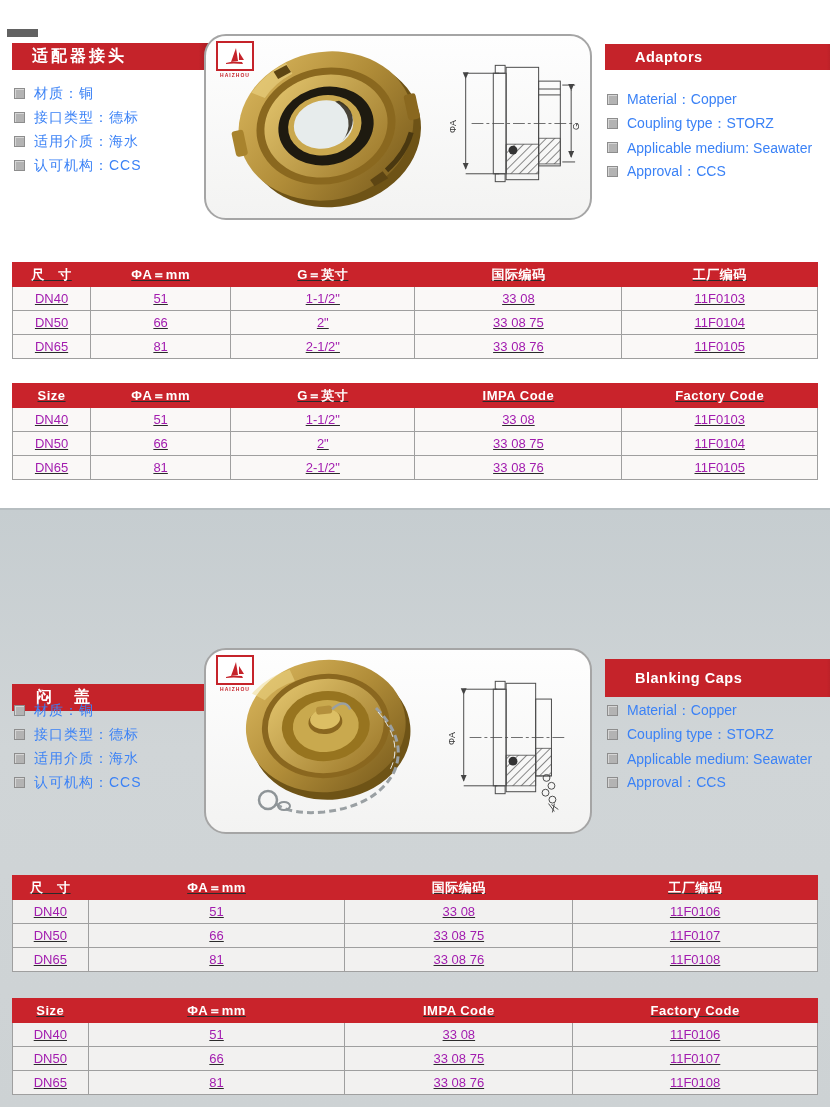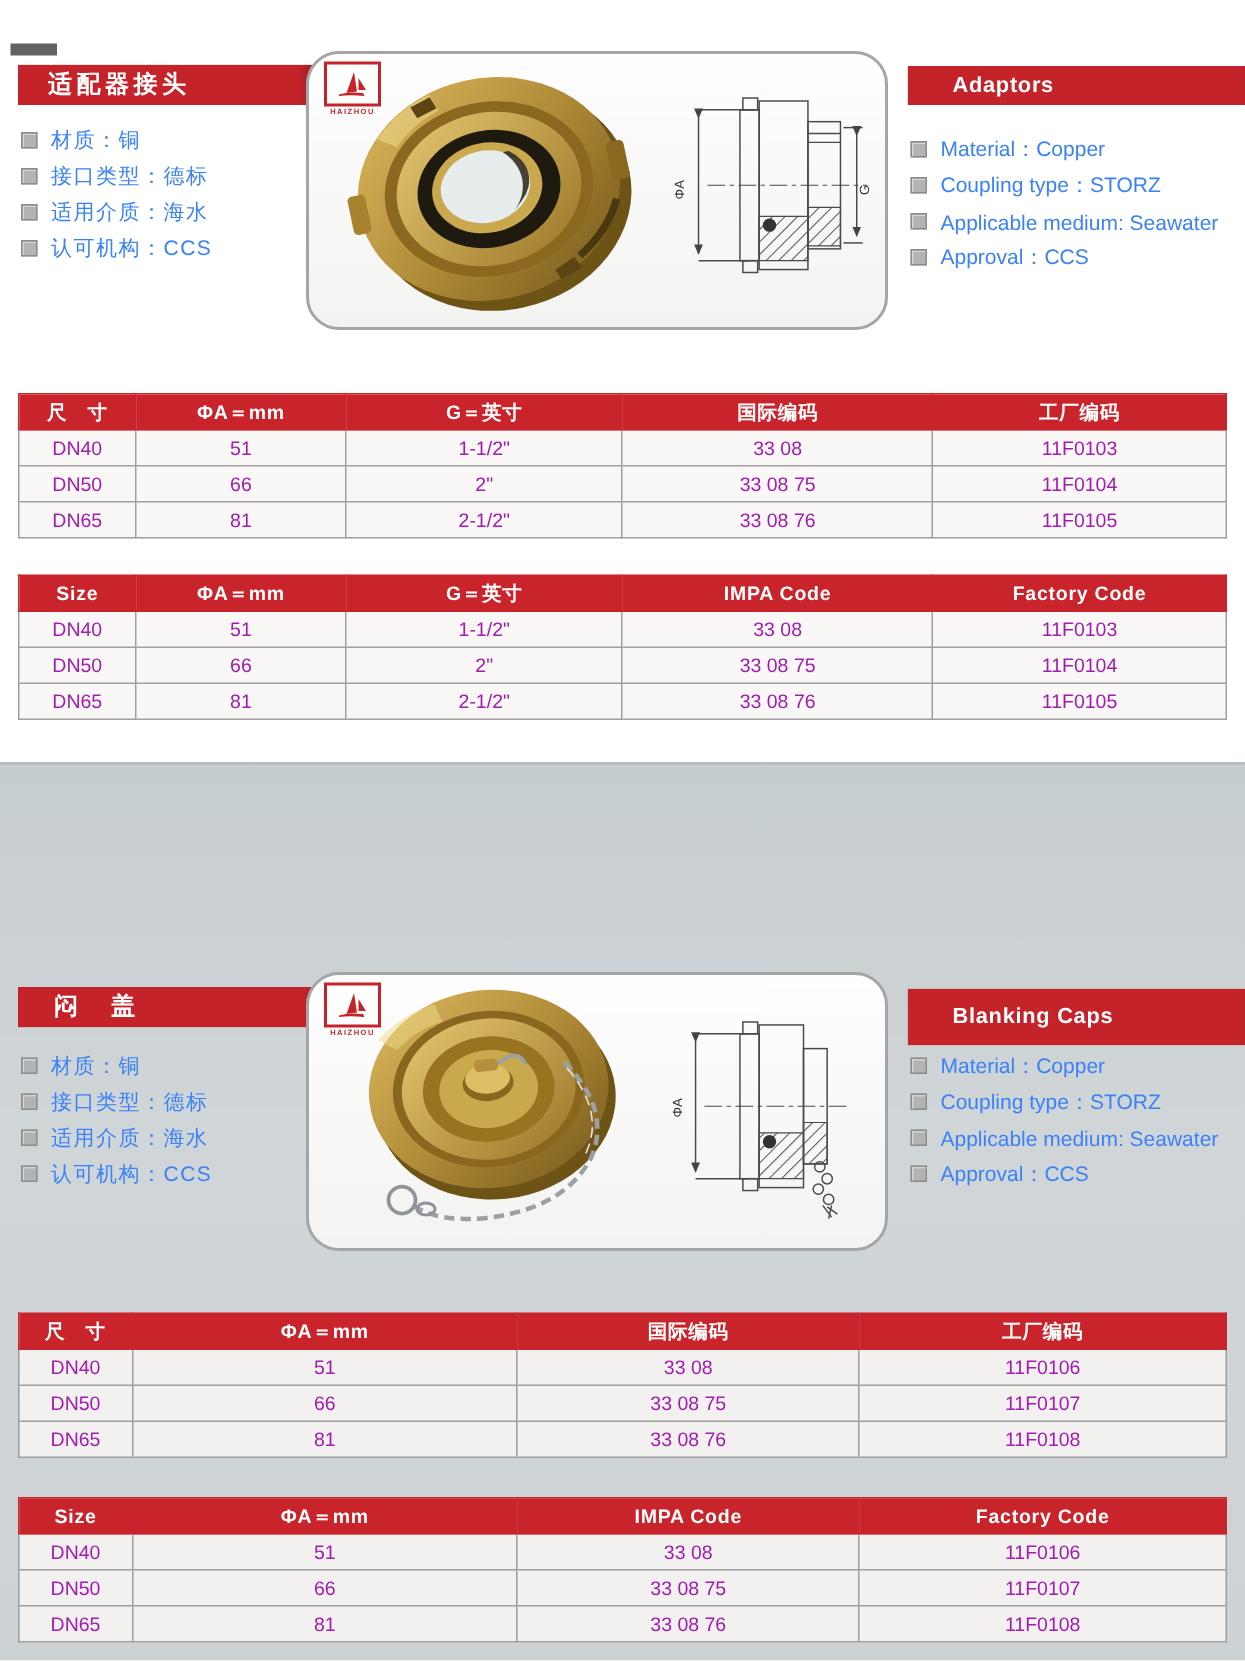--- a/index.html
+++ b/index.html
@@ -28,21 +28,21 @@
   .panel{position:absolute;left:204px;width:384px;height:182px;background:linear-gradient(#fefefe,#f3f3f2);
         border:2px solid #a5a5a5;border-radius:22px;}
   .logo{position:absolute;left:9px;top:5px;width:40px;text-align:center;z-index:3;}
   .logo-box{width:34px;height:26px;margin:0 auto;border:2px solid #c5232a;background:#fff;
         display:flex;align-items:center;justify-content:center;}
   .logo-text{font-size:5px;font-weight:bold;color:#c5232a;letter-spacing:1px;margin-top:1px;}
   .photo{position:absolute;left:20px;top:6px;}
   .tdraw{position:absolute;right:8px;top:8px;}
 
   
-  .tablewrap{position:absolute;left:12px;width:806px;}
+  .tablewrap{position:absolute;left:12px;width:806px;text-decoration:underline;}
   table.spec-table{border-collapse:collapse;width:806px;table-layout:fixed;
         font-family:"Liberation Sans","DejaVu Sans",sans-serif;}
   table.spec-table th{background:#c9232b;color:#fff;font-size:13px;font-weight:bold;height:23px;
         border:1px solid #c9232b;letter-spacing:.5px;padding:0;}
   table.spec-table td{background:#faf8f7;border:1px solid #9f9f9f;height:23px;text-align:center;
         font-size:13px;color:#a21caf;padding:0;}
   table.spec-table{border:1px solid #8c8c8c;}
   .on-gray table.spec-table td{background:#f2f1f0;}
 </style>
 </head>
@@ -256,21 +256,21 @@
             <td>DN65</td>
             <td>81</td>
             <td>2-1/2"</td>
             <td>33 08 76</td>
             <td>11F0105</td>
           </tr>
         </tbody>
       </table>
     </div>
 
-  <div class="ribbon cn" style="left:12px;top:658px;width:183px;height:27px;padding-left:24px;">
+  <div class="ribbon cn" style="left:12px;top:684px;width:183px;height:27px;padding-left:24px;">
     <span>闷　盖</span>
   </div>
 
   <div class="spec-list cn" style="left:14px;top:703px;">
       <div class="spec-item">
         <span class="bullet-square"></span>
         <span class="spec-text">材质：铜</span>
       </div>
       <div class="spec-item">
         <span class="bullet-square"></span>

